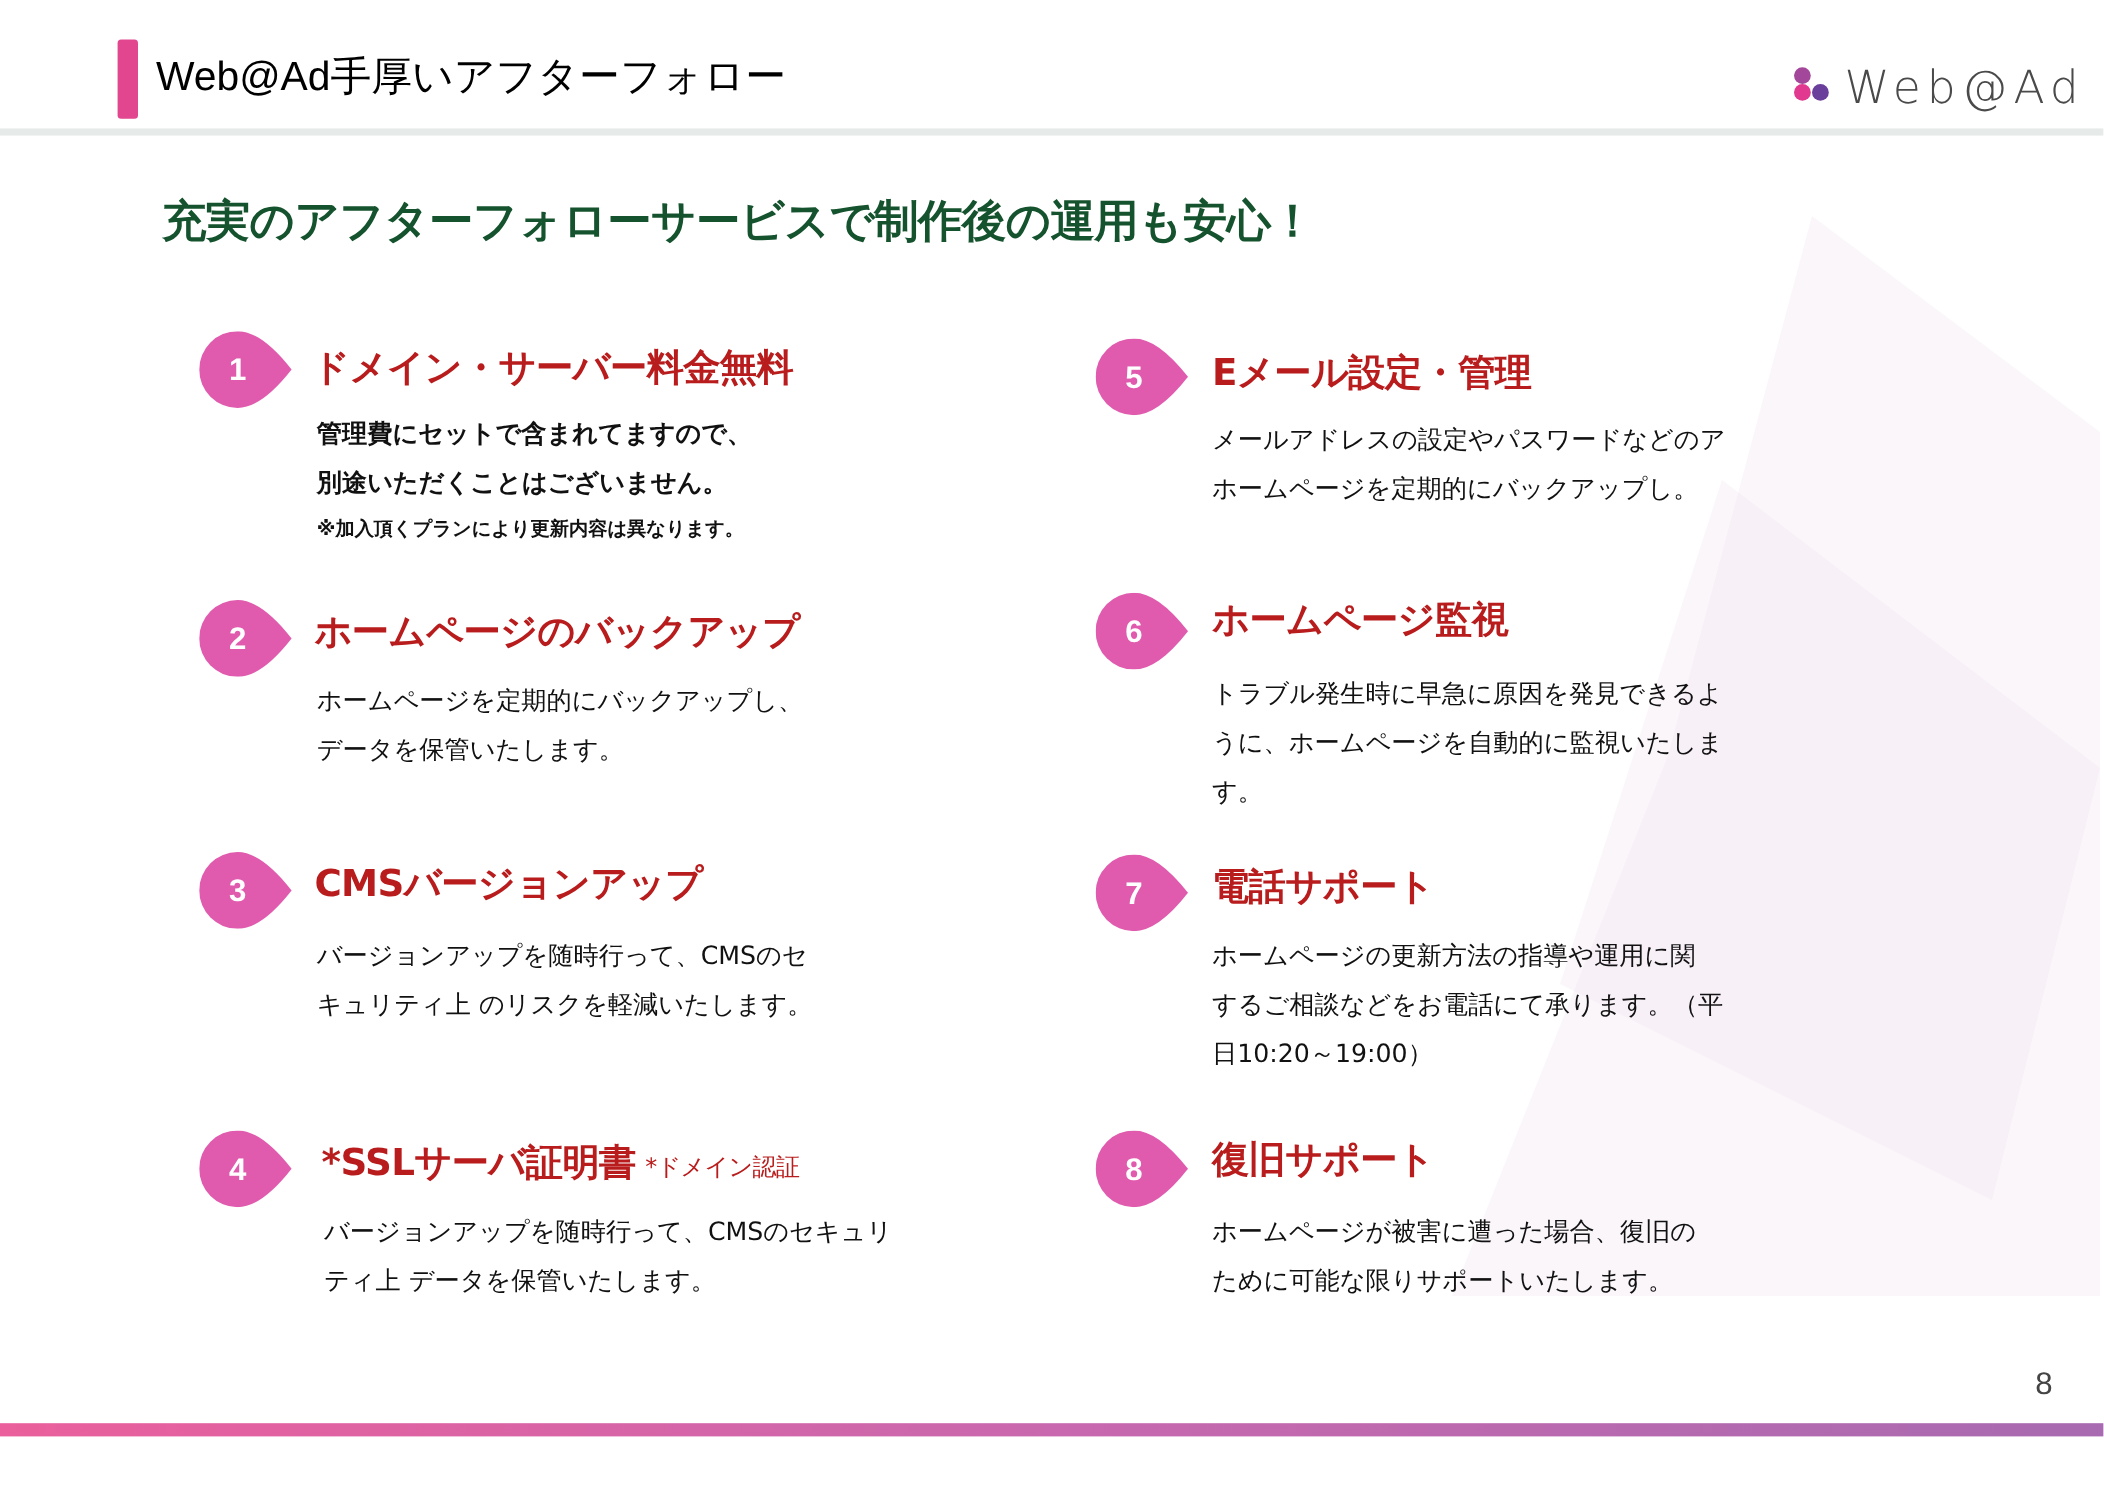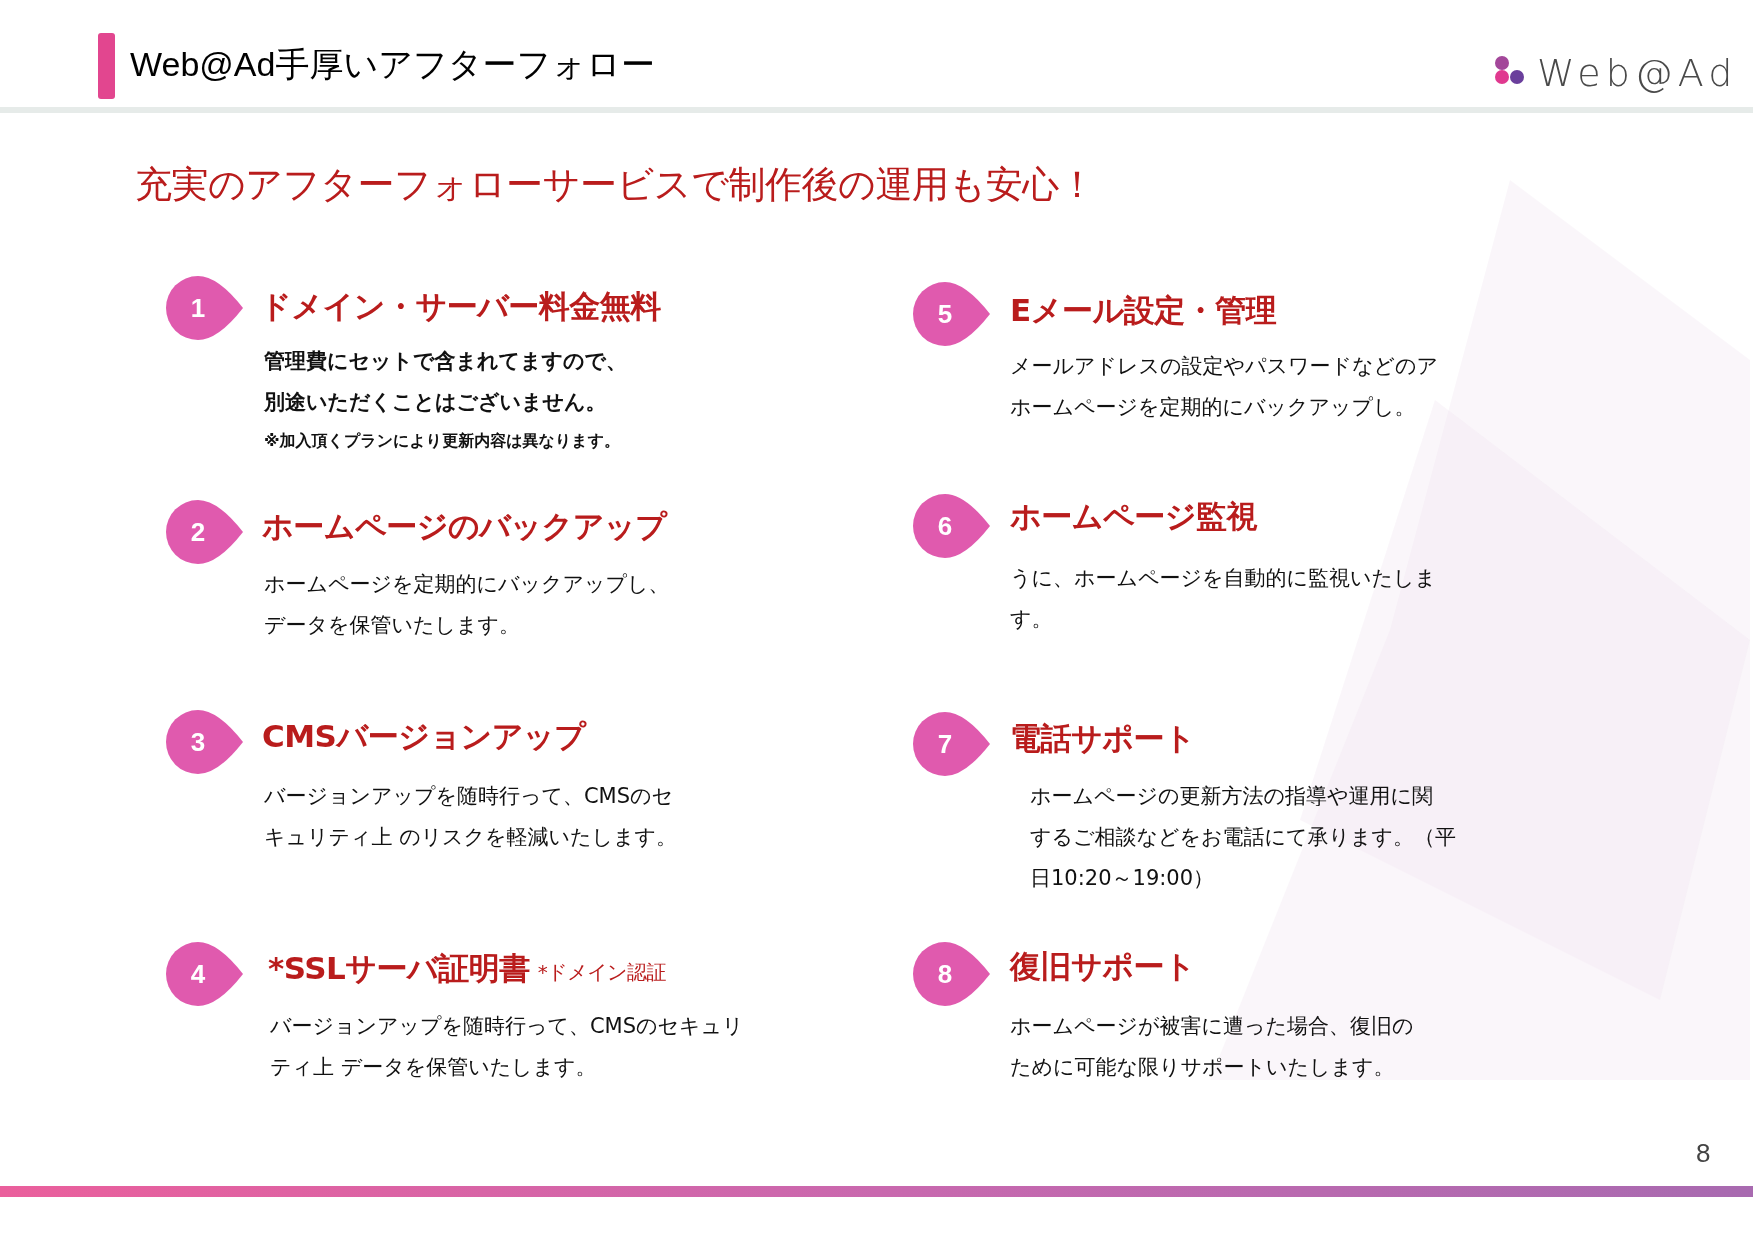--- a/index.html
+++ b/index.html
@@ -14,21 +14,21 @@
   .header-rule { position: absolute; left: 0; top: 107px; width: 1753px; height: 6px; background: #e6ebe9; }
 
   .logo { position: absolute; left: 1493px; top: 52px; height: 42px; display: flex; }
   .logo-dots { position: relative; width: 34px; height: 34px; margin-right: 10px; }
   .logo-dots .d { position: absolute; width: 14px; height: 14px; border-radius: 50%; }
   .logo-dots .d1 { left: 2px; top: 4px; background: #a3479a; }
   .logo-dots .d2 { left: 2px; top: 18px; background: #e0398f; }
   .logo-dots .d3 { left: 17px; top: 18px; background: #6a3f9c; }
   .logo-text { font-family: "DejaVu Sans", sans-serif; font-size: 38px; color: #4a4a4a; letter-spacing: 5px; font-weight: 300; line-height: 42px; }
 
-  .subtitle { position: absolute; left: 135px; top: 160px; font-size: 37px; font-weight: normal; color: #b91c1c; font-family: "DejaVu Sans", sans-serif; letter-spacing: -0.5px; }
+  .subtitle { position: absolute; left: 135px; top: 160px; font-size: 37px; font-weight: bold; color: #14532d; font-family: "DejaVu Sans", sans-serif; letter-spacing: -0.5px; }
 
   .item { position: absolute; }
   .badge { position: absolute; width: 78px; height: 64px; }
   .badge svg { position: absolute; left: 0; top: 0; }
   .badge .num { position: absolute; left: 0; top: 0; width: 64px; height: 64px; display: flex; align-items: center; justify-content: center; color: #fff; font-weight: bold; font-size: 26px; font-family: "Liberation Sans", sans-serif; }
   .item-title { position: absolute; font-size: 31px; font-weight: bold; color: #b91c1c; white-space: nowrap; letter-spacing: -0.5px; font-family: "DejaVu Sans", sans-serif; }
   .item-title .note { font-size: 20px; font-weight: normal; margin-left: 8px; }
   .item-body { position: absolute; font-size: 21px; color: #111; line-height: 41px; white-space: nowrap; font-family: "DejaVu Sans", sans-serif; }
   .item-body .small { font-size: 16px; line-height: 36px; display: block; }
 
@@ -133,34 +133,35 @@
 
 <div class="item" style="left:913px; top:494px;">
   <div class="badge">
     <svg width="78" height="64">
         <path d="M32 0 A32 32 0 1 0 32 64 Q52 64 77 32 Q52 0 32 0 Z" fill="#e05aae"></path>
       </svg>
     <span class="num">6</span>
   </div>
   <div class="item-title" style="left:97px; top:2px;"><span>ホームページ監視</span></div>
   <div class="item-body" style="left:97px; top:64px;">
+    <div>トラブル発生時に早急に原因を発見できるよ</div>
     <div>うに、ホームページを自動的に監視いたしま</div>
     <div>す。</div>
   </div>
 </div>
 
 <div class="item" style="left:913px; top:712px;">
   <div class="badge">
     <svg width="78" height="64">
         <path d="M32 0 A32 32 0 1 0 32 64 Q52 64 77 32 Q52 0 32 0 Z" fill="#e05aae"></path>
       </svg>
     <span class="num">7</span>
   </div>
   <div class="item-title" style="left:97px; top:6px;"><span>電話サポート</span></div>
-  <div class="item-body" style="left:97px; top:64px;margin-left:20px;">
+  <div class="item-body" style="left:97px; top:64px;">
     <div>ホームページの更新方法の指導や運用に関</div>
     <div>するご相談などをお電話にて承ります。（平</div>
     <div>日10:20～19:00）</div>
   </div>
 </div>
 
 <div class="item" style="left:913px; top:942px;">
   <div class="badge">
     <svg width="78" height="64">
         <path d="M32 0 A32 32 0 1 0 32 64 Q52 64 77 32 Q52 0 32 0 Z" fill="#e05aae"></path>

